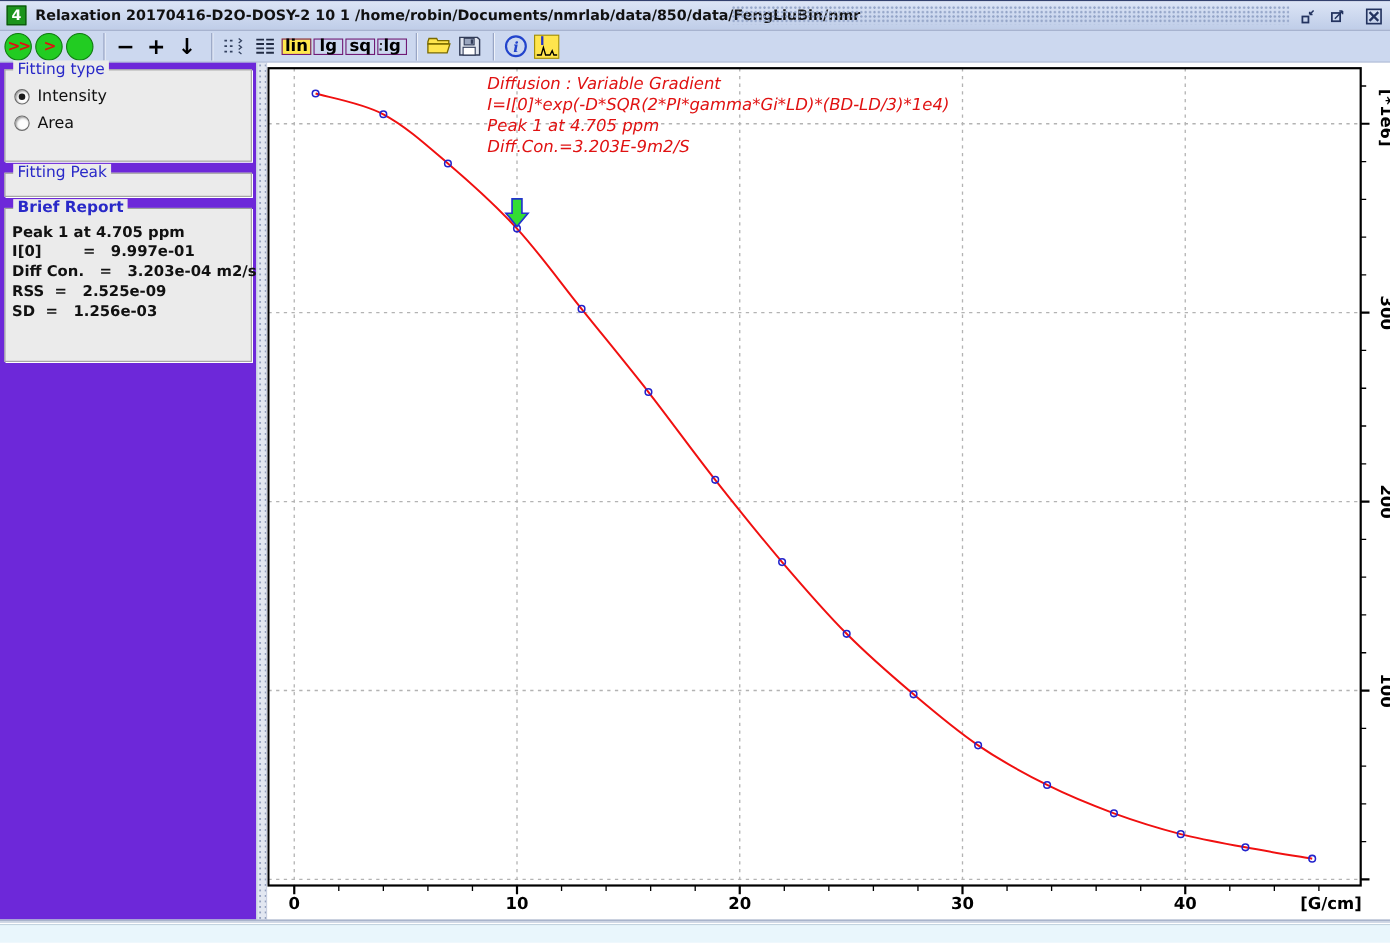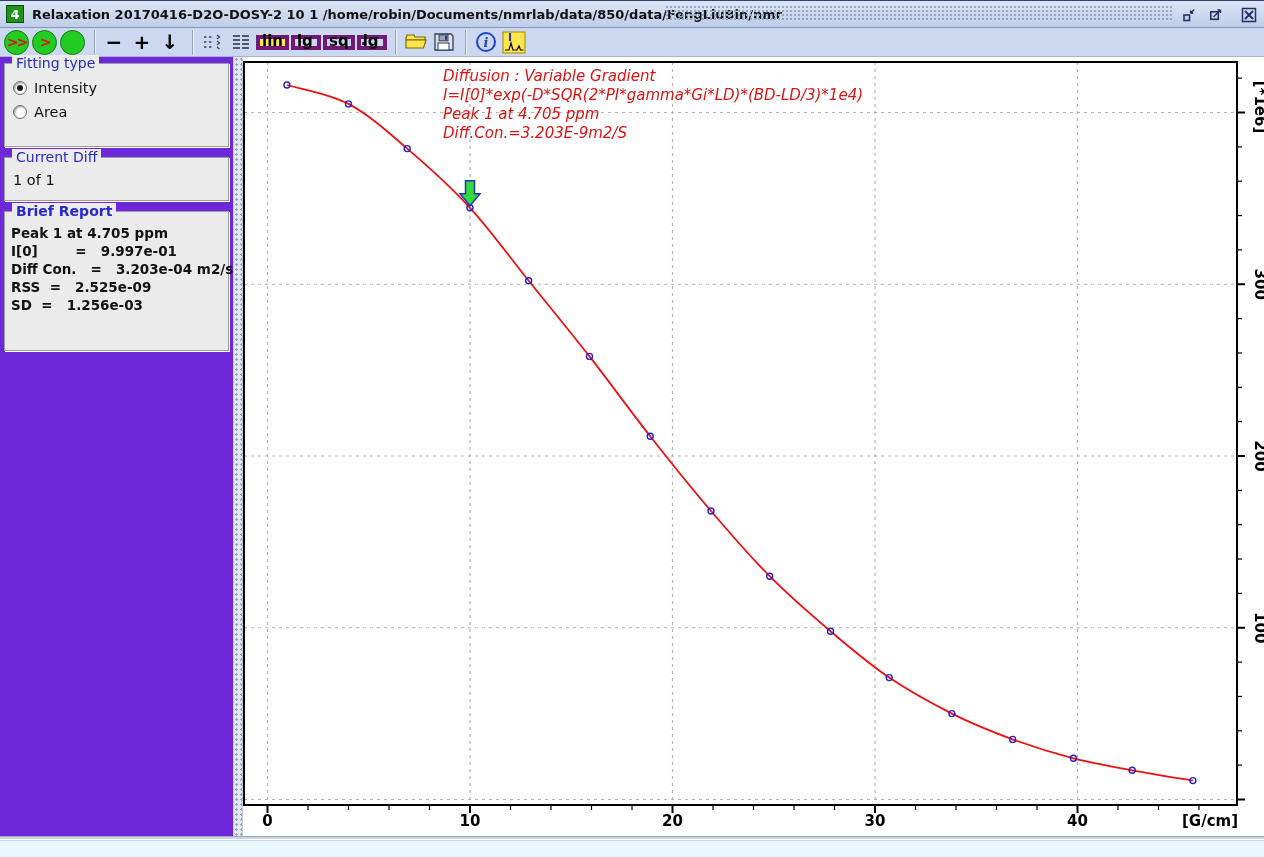--- a/index.html
+++ b/index.html
@@ -48,22 +48,22 @@
   .tb-sep{width:0;height:25px;border-left:1px solid #93a0c0;border-right:1px solid #eef2fa;margin:0 6px;}
   .tb-sym{
     width:24px;height:25px;display:flex;align-items:center;justify-content:center;
     font-size:20px;font-weight:bold;color:#000;margin-right:4px;
   }
   .tb-ico{
     width:26px;height:25px;display:flex;align-items:center;justify-content:center;margin-right:2px;
   }
   .scale-btn{
     min-width:27px;height:15px;margin-right:2px;padding:0 2px;
-    display:flex;flex-direction:column;align-items:flex-start;justify-content:center;
-    border:4px solid #701a75;box-sizing:border-box;background:transparent;position:relative;
+    display:flex;flex-direction:column;align-items:center;justify-content:center;
+    border:1px solid #701a75;box-sizing:border-box;background:transparent;position:relative;
   }
   .scale-btn.active{background:#ffe84d;}
   .scale-btn .lbl{font-size:15px;font-weight:bold;line-height:13px;color:#000;}
   .scale-btn svg{display:block;margin-top:1px;}
   .scale-btn .xdash{position:absolute;left:1px;top:3px;bottom:3px;border-left:2px dotted #333;}
   
   .sidebar{
     position:absolute;left:0;top:57px;width:233px;height:779px;
     background:#6d28d9;box-sizing:border-box;padding:6px 4px 0 4px;
   }
@@ -230,22 +230,21 @@
       <span class="radio sel"></span>
       <span class="radio-label">Intensity</span>
     </div>
     <div class="radio-row" style="margin-bottom:18px">
       <span class="radio"></span>
       <span class="radio-label">Area</span>
     </div>
   </div>
 
   <div class="group">
-    <div class="group-title">Current Diff</div>
-    <div class="peak-value">1 of 1</div>
+    <div class="group-title">Fitting Peak</div>
   </div>
 
   <div class="group report">
     <div class="group-title">Brief Report</div>
     <div class="report-line">Peak 1 at 4.705 ppm</div>
     <div class="report-line">I[0]        =   9.997e-01</div>
     <div class="report-line">Diff Con.   =   3.203e-04 m2/s</div>
     <div class="report-line">RSS  =   2.525e-09</div>
     <div class="report-line">SD  =   1.256e-03</div>
   </div>

